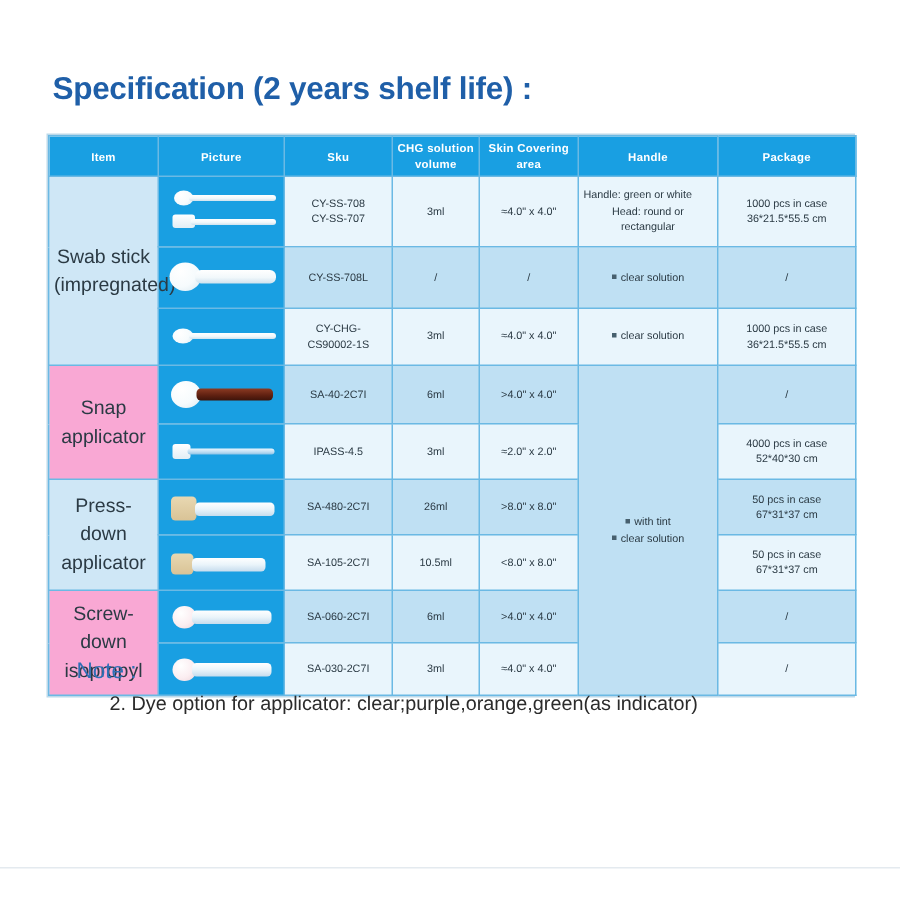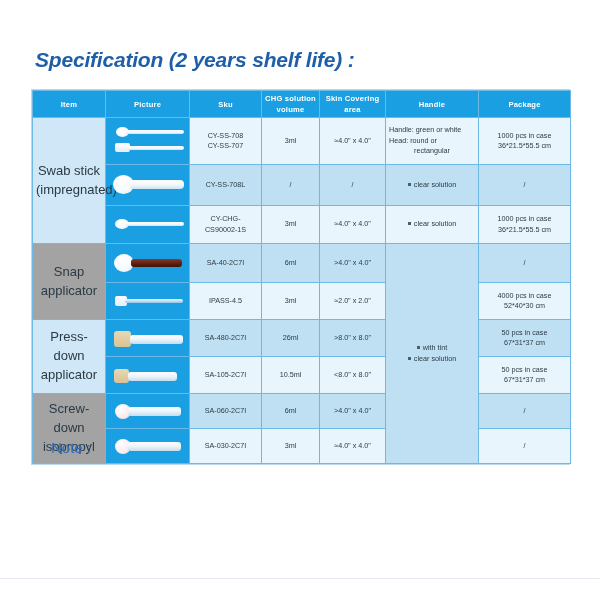--- a/index.html
+++ b/index.html
@@ -7,21 +7,21 @@
     width:600px;height:600px;background:#ffffff;
     font-family:"Liberation Sans","DejaVu Sans",sans-serif;
     overflow:hidden;
   }
   .page{position:relative;width:600px;height:600px;background:#fff;}
 
   
   .title{
     position:absolute;left:35px;top:48px;
     font-size:21px;font-weight:bold;color:#1f5fa8;
-    letter-spacing:-0.2px;white-space:nowrap;font-style:italic;
+    letter-spacing:-0.2px;white-space:nowrap;
   }
 
   
   .table-wrap{
     position:absolute;left:31px;top:89px;width:539px;
     border:1px solid #bcd9ea;box-sizing:border-box;
   }
   table.spec{
     width:100%;border-collapse:collapse;table-layout:fixed;
     font-size:7.2px;color:#2b3a44;
@@ -41,21 +41,21 @@
   col.c-sku{width:72px}
   col.c-chg{width:58px}
   col.c-skin{width:66px}
   col.c-opt{width:93px}
   col.c-pkg{width:92px}
 
   
   .lt{background:#e9f5fc;}
   .dk{background:#bfe0f3;}
   .item-cell{background:#cfe7f6;font-size:13px;line-height:1.5;}
-  .item-cell.alt{background:#a3a3a3;}
+  .item-cell.alt{background:#f9a8d4;}
   .pic-cell{background:#199fe2;padding:0;height:100%;}
   .opt-cell{text-align:left;padding-left:11px;}
   .opt-center{text-align:center;}
 
   .bullet{display:inline-block;width:3px;height:3px;background:#47606e;
           vertical-align:middle;margin-right:3px;margin-bottom:1px;}
 
   
   .art{position:relative;width:100%;height:100%;min-height:30px;}
   .stick{position:absolute;height:4px;border-radius:2px;
@@ -131,21 +131,21 @@
             </div>
           </td>
           <td class="lt">
             <div>CY-SS-708</div>
             <div>CY-SS-707</div>
           </td>
           <td class="lt">3ml</td>
           <td class="lt">≈4.0" x 4.0"</td>
           <td class="lt opt-center">
             <div style="text-align:left">Handle: green or white</div>
-            <div style="text-align:left">Head: round or</div>
+            <div style="text-align:center">Head: round or</div>
             <div>rectangular</div>
           </td>
           <td class="lt">
             <div>1000 pcs in case</div>
             <div>36*21.5*55.5 cm</div>
           </td>
         </tr>
 
         <tr style="height:38px">
           <td class="pic-cell">
@@ -280,16 +280,17 @@
         </tr>
 
       </tbody>
     </table>
   </div>
 
   <div class="note">
     <div class="note-row1">
       <span class="note-label">Note :</span>
     </div>
+    <div class="note-line note-indent">2. Dye option for applicator: clear;purple,orange,green(as indicator)</div>
   </div>
 
   <div class="baseline"></div>
 </div>
 
 </body></html>

